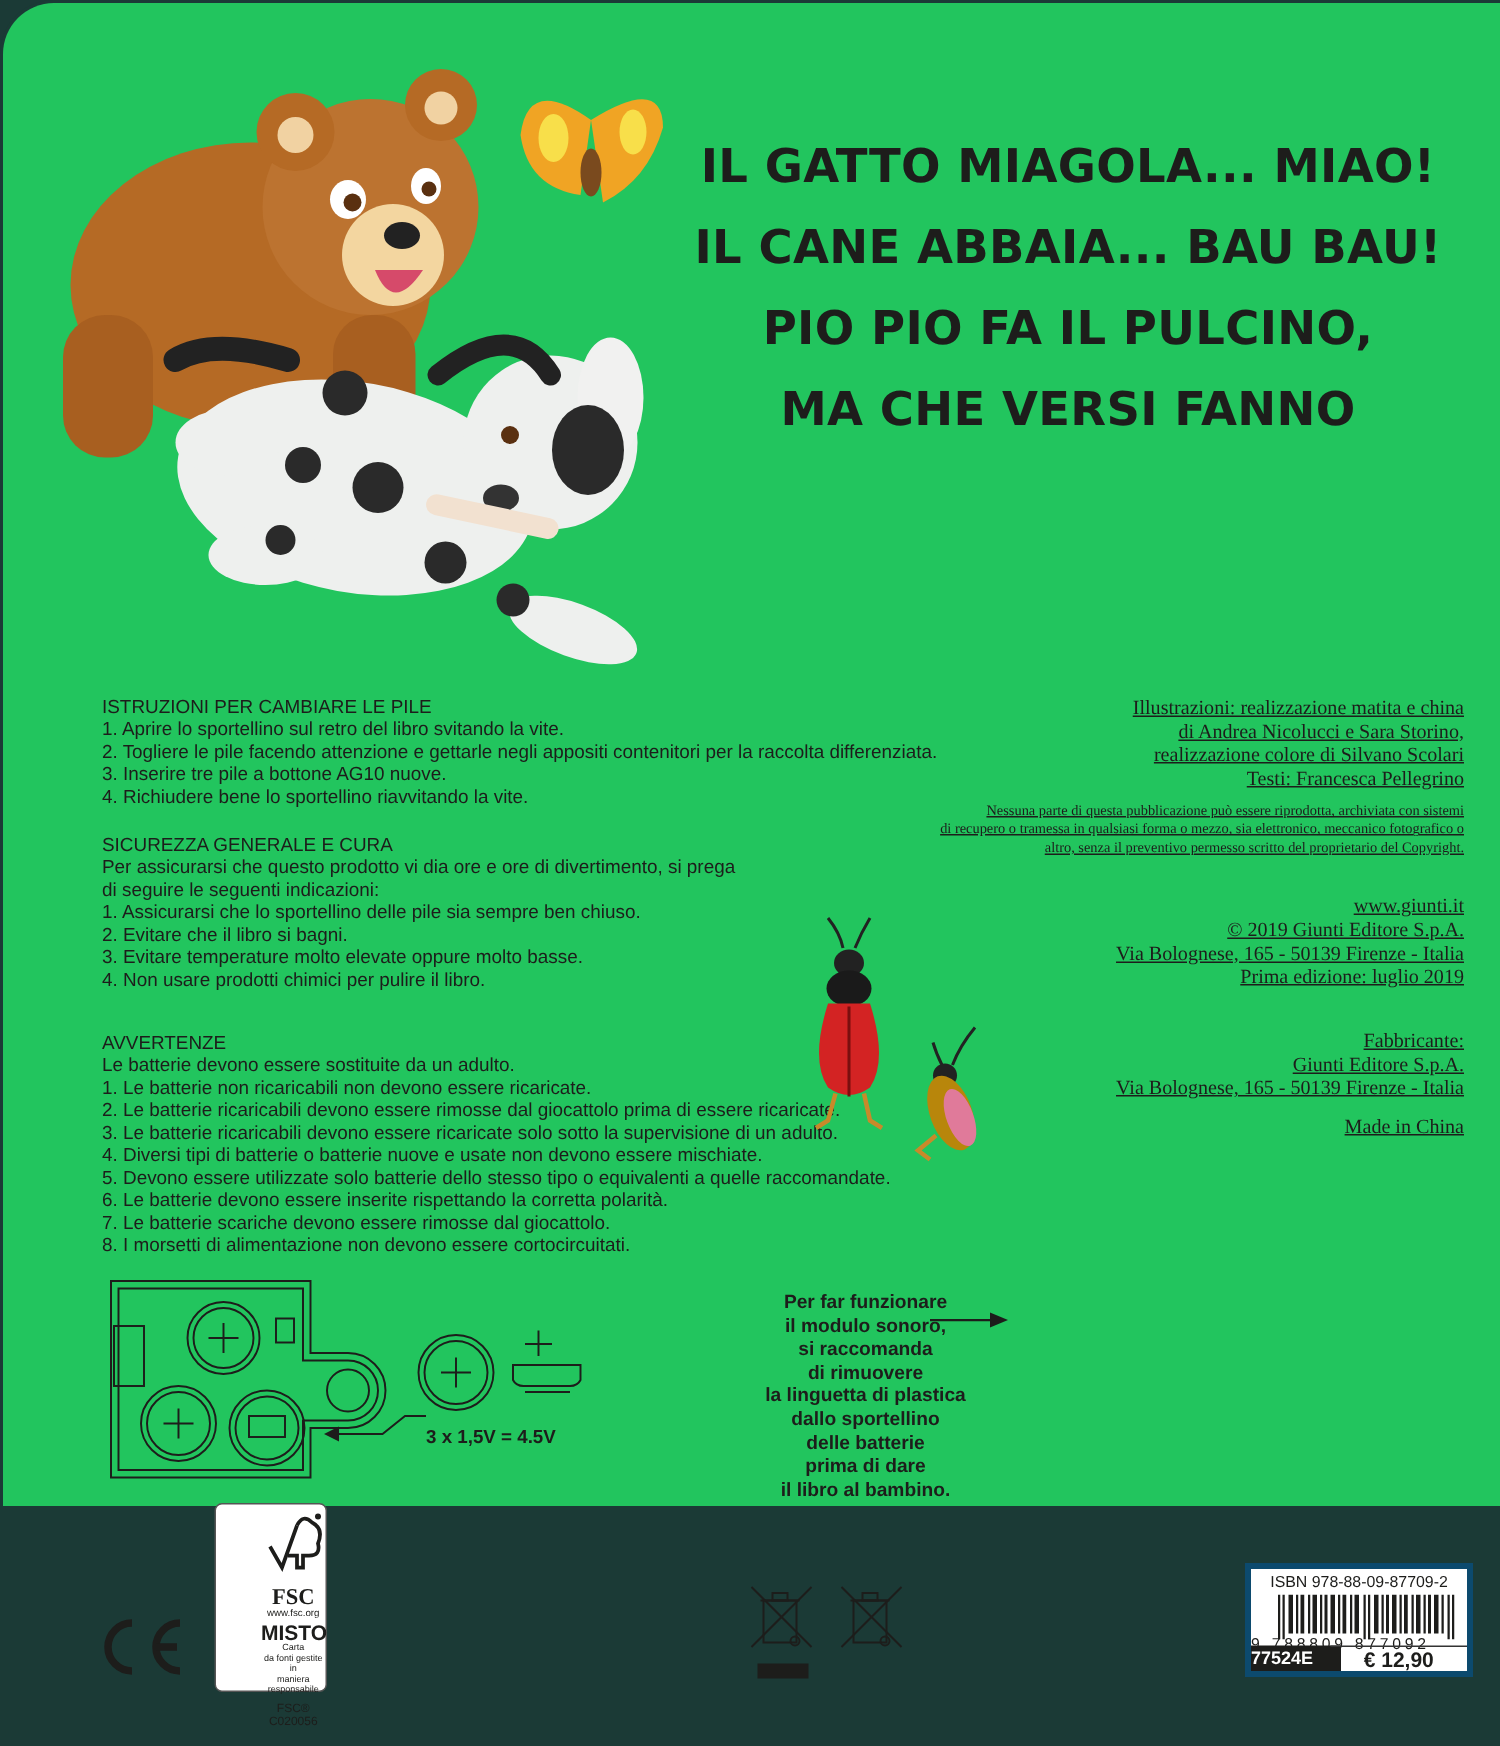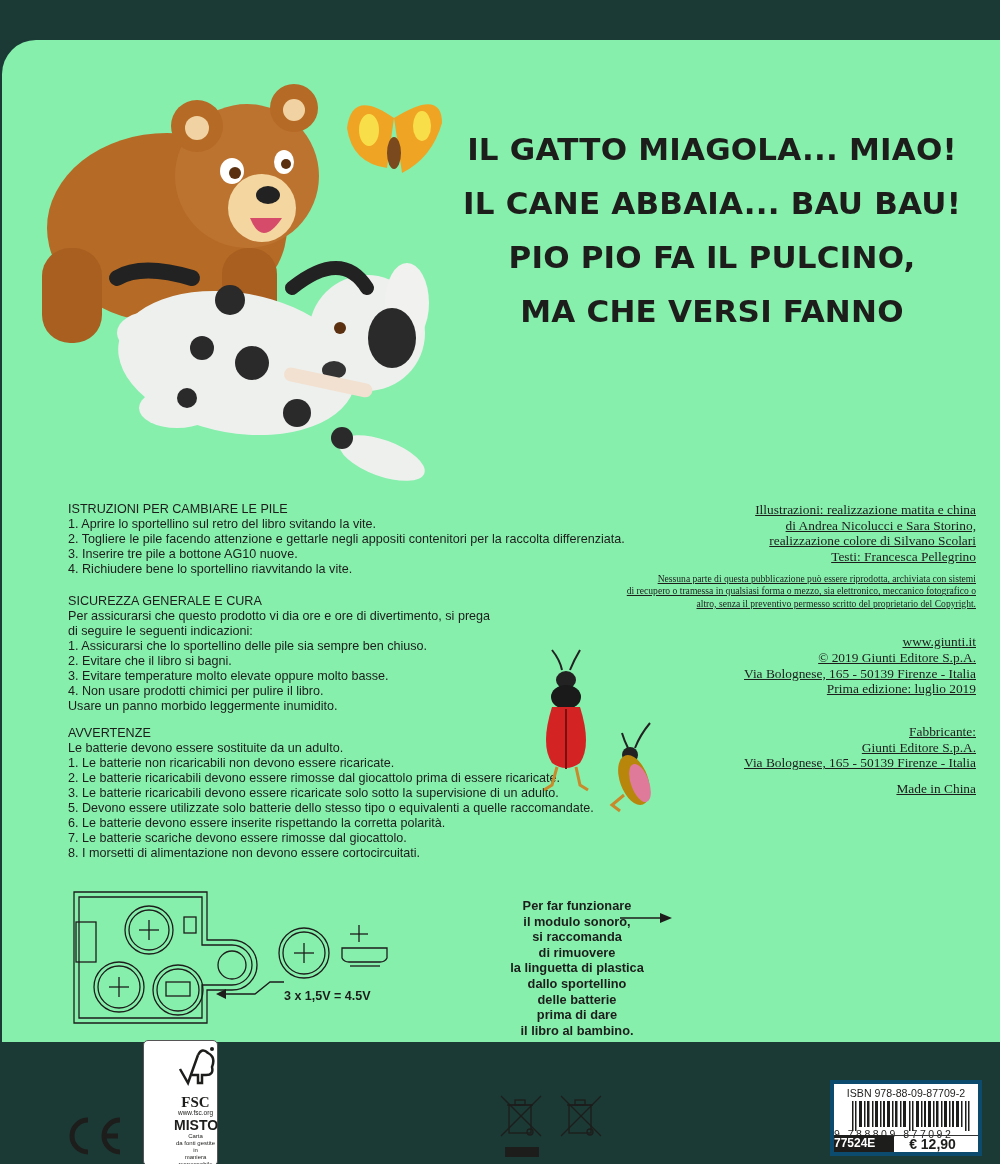--- a/index.html
+++ b/index.html
@@ -1,24 +1,23 @@
 <!DOCTYPE html>
 <html><head>
   <meta charset="utf-8">
   <style>
     * { margin: 0; padding: 0; box-sizing: border-box; }
     html, body { width: 1000px; height: 1164px; background: #1b3a36; overflow: hidden; }
     .cover {
       position: absolute; left: 0; top: 0; width: 1000px; height: 1004px;
-      background: #86efac;
+      background: #22c55e;
       border-top: 2px solid #1b3a36; border-left: 2px solid #1b3a36;
       border-top-left-radius: 36px;
       font-family: "Liberation Sans", sans-serif;
       color: #1d1d1b;
-      margin-top: 38px;
     }
     .abs { position: absolute; }
 
     
     .headline {
       position: absolute; left: 440px; top: 82px; width: 540px;
       text-align: center;
       font-family: "DejaVu Sans", sans-serif; font-weight: bold;
       font-size: 31px; line-height: 54px; letter-spacing: 0.2px;
       color: #1d1d1b;
@@ -144,29 +143,29 @@
   </div>
 
   <div class="block sans-small" style="top:554px">
     <div>SICUREZZA GENERALE E CURA</div>
     <div>Per assicurarsi che questo prodotto vi dia ore e ore di divertimento, si prega</div>
     <div>di seguire le seguenti indicazioni:</div>
     <div>1. Assicurarsi che lo sportellino delle pile sia sempre ben chiuso.</div>
     <div>2. Evitare che il libro si bagni.</div>
     <div>3. Evitare temperature molto elevate oppure molto basse.</div>
     <div>4. Non usare prodotti chimici per pulire il libro.</div>
-    <div>Usare un panno morbido leggermente inumidito.</div>
   </div>
 
   <div class="block sans-small" style="top:686px">
     <div>AVVERTENZE</div>
     <div>Le batterie devono essere sostituite da un adulto.</div>
     <div>1. Le batterie non ricaricabili non devono essere ricaricate.</div>
     <div>2. Le batterie ricaricabili devono essere rimosse dal giocattolo prima di essere ricaricate.</div>
     <div>3. Le batterie ricaricabili devono essere ricaricate solo sotto la supervisione di un adulto.</div>
+    <div>4. Diversi tipi di batterie o batterie nuove e usate non devono essere mischiate.</div>
     <div>5. Devono essere utilizzate solo batterie dello stesso tipo o equivalenti a quelle raccomandate.</div>
     <div>6. Le batterie devono essere inserite rispettando la corretta polarità.</div>
     <div>7. Le batterie scariche devono essere rimosse dal giocattolo.</div>
     <div>8. I morsetti di alimentazione non devono essere cortocircuitati.</div>
   </div>
 
   <div class="credits serif big" style="top:462px">
     <div>Illustrazioni: realizzazione matita e china</div>
     <div>di Andrea Nicolucci e Sara Storino,</div>
     <div>realizzazione colore di Silvano Scolari</div>

